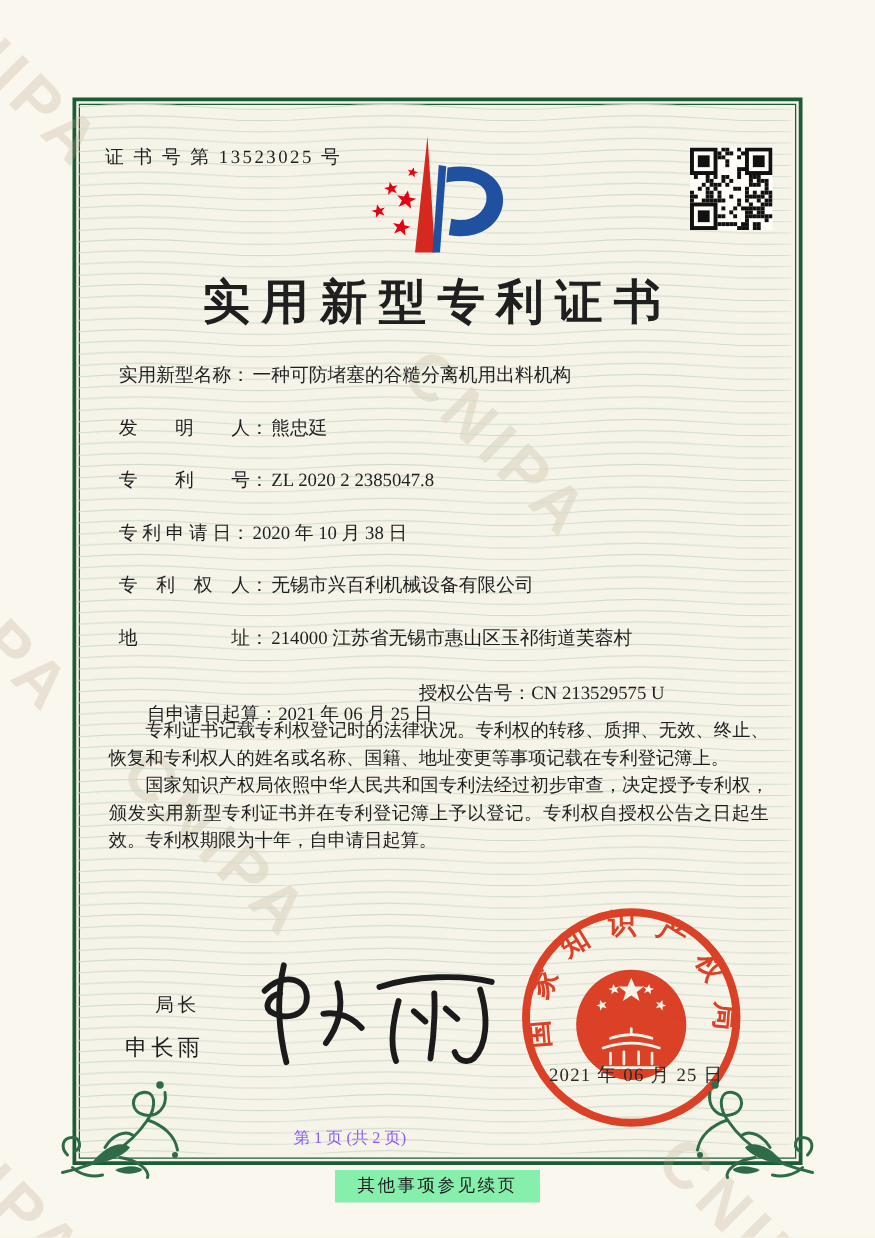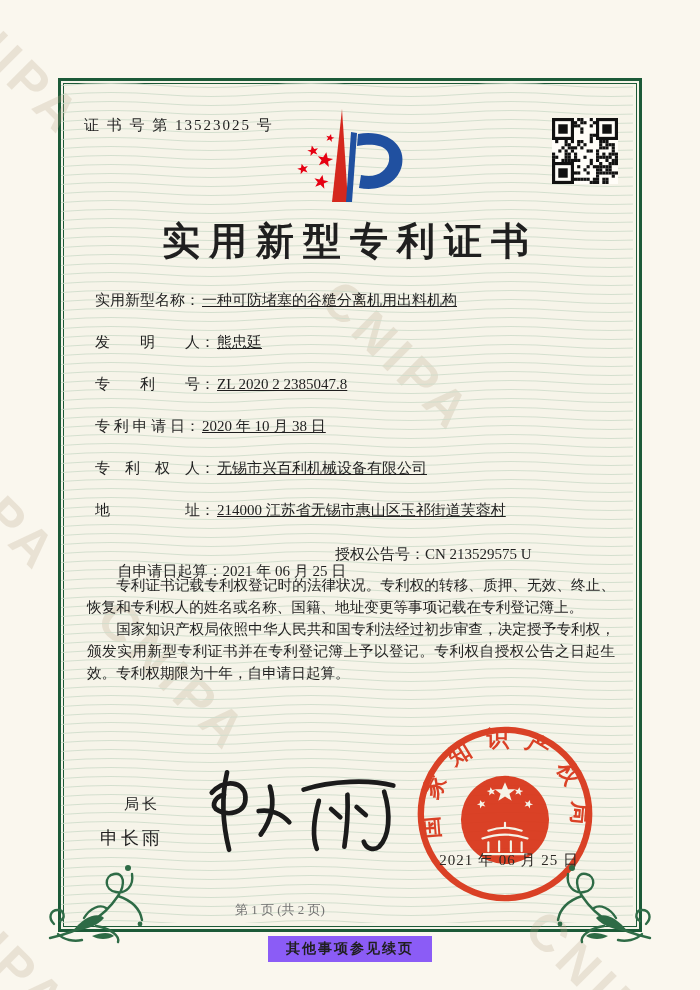--- a/index.html
+++ b/index.html
@@ -25,42 +25,42 @@
   
   .content{position:absolute;inset:0;z-index:3;padding-left:20px;}
   .cert-no{position:absolute;left:84px;top:116px;font-size:15px;letter-spacing:2px;}
   .logo{position:absolute;left:290px;top:105px;width:120px;height:102px;}
   .qr{position:absolute;left:552px;top:118px;width:66px;height:66px;background:#fffdf8;}
   .title{position:absolute;left:0;top:216px;width:700px;text-align:center;
          font-size:38px;font-weight:bold;letter-spacing:9px;}
 
   .frow{position:absolute;left:95px;font-size:15px;white-space:pre;}
   .flabel{white-space:pre;}
-  .fvalue{margin-left:2px;text-decoration:underline;}
+  .fvalue{margin-left:2px;}
   .r0{top:291px}.r1{top:333px}.r2{top:375px}.r3{top:417px}.r4{top:459px}.r5{top:501px}
   .grant{top:545px;}
   .grant2{position:absolute;left:240px;top:0;white-space:pre;}
 
   .paras{position:absolute;left:87px;top:574px;width:528px;font-size:14.6px;
          line-height:22px;text-align:justify;}
   .paras p{margin:0;text-indent:2em;}
 
   .sig-title{position:absolute;left:100px;top:795px;font-size:15px;letter-spacing:3px;
              font-family:"Liberation Sans","DejaVu Sans",sans-serif;margin-left:24px;}
   .sig-name{position:absolute;left:100px;top:826px;font-size:18px;letter-spacing:3px;
             font-family:"Liberation Sans","DejaVu Sans",sans-serif;}
   .sig-hand{position:absolute;left:198px;top:758px;width:205px;height:102px;}
 
   .seal{position:absolute;left:412px;top:721px;width:186px;height:186px;opacity:.95;}
   .seal-date{position:absolute;left:425px;top:851px;width:168px;text-align:center;
              font-size:15px;color:#2d2a26;letter-spacing:1px;z-index:5;white-space:nowrap;}
 
-  .page-num{position:absolute;left:0;top:901px;width:560px;text-align:center;font-size:13px;color:#737373;}
+  .page-num{position:absolute;left:0;top:901px;width:560px;text-align:center;font-size:13px;color:#8b5cf6;}
   .note{position:absolute;left:0;top:936px;width:700px;text-align:center;}
-  .note span{display:inline-block;background:#8b5cf6;padding:4px 18px;font-size:14px;letter-spacing:2px;font-weight:bold;}
+  .note span{display:inline-block;background:#86efac;padding:4px 18px;font-size:14px;letter-spacing:2px;}
 </style>
 </head>
 <body>
 
 <div id="page">
 
   <div class="wm" style="left:-38px;top:-28px">CNIPA</div>
   <div class="wm" style="left:352px;top:268px">CNIPA</div>
   <div class="wm" style="left:-62px;top:408px">CNIPA</div>
   <div class="wm" style="left:128px;top:588px">CNIPA</div>

